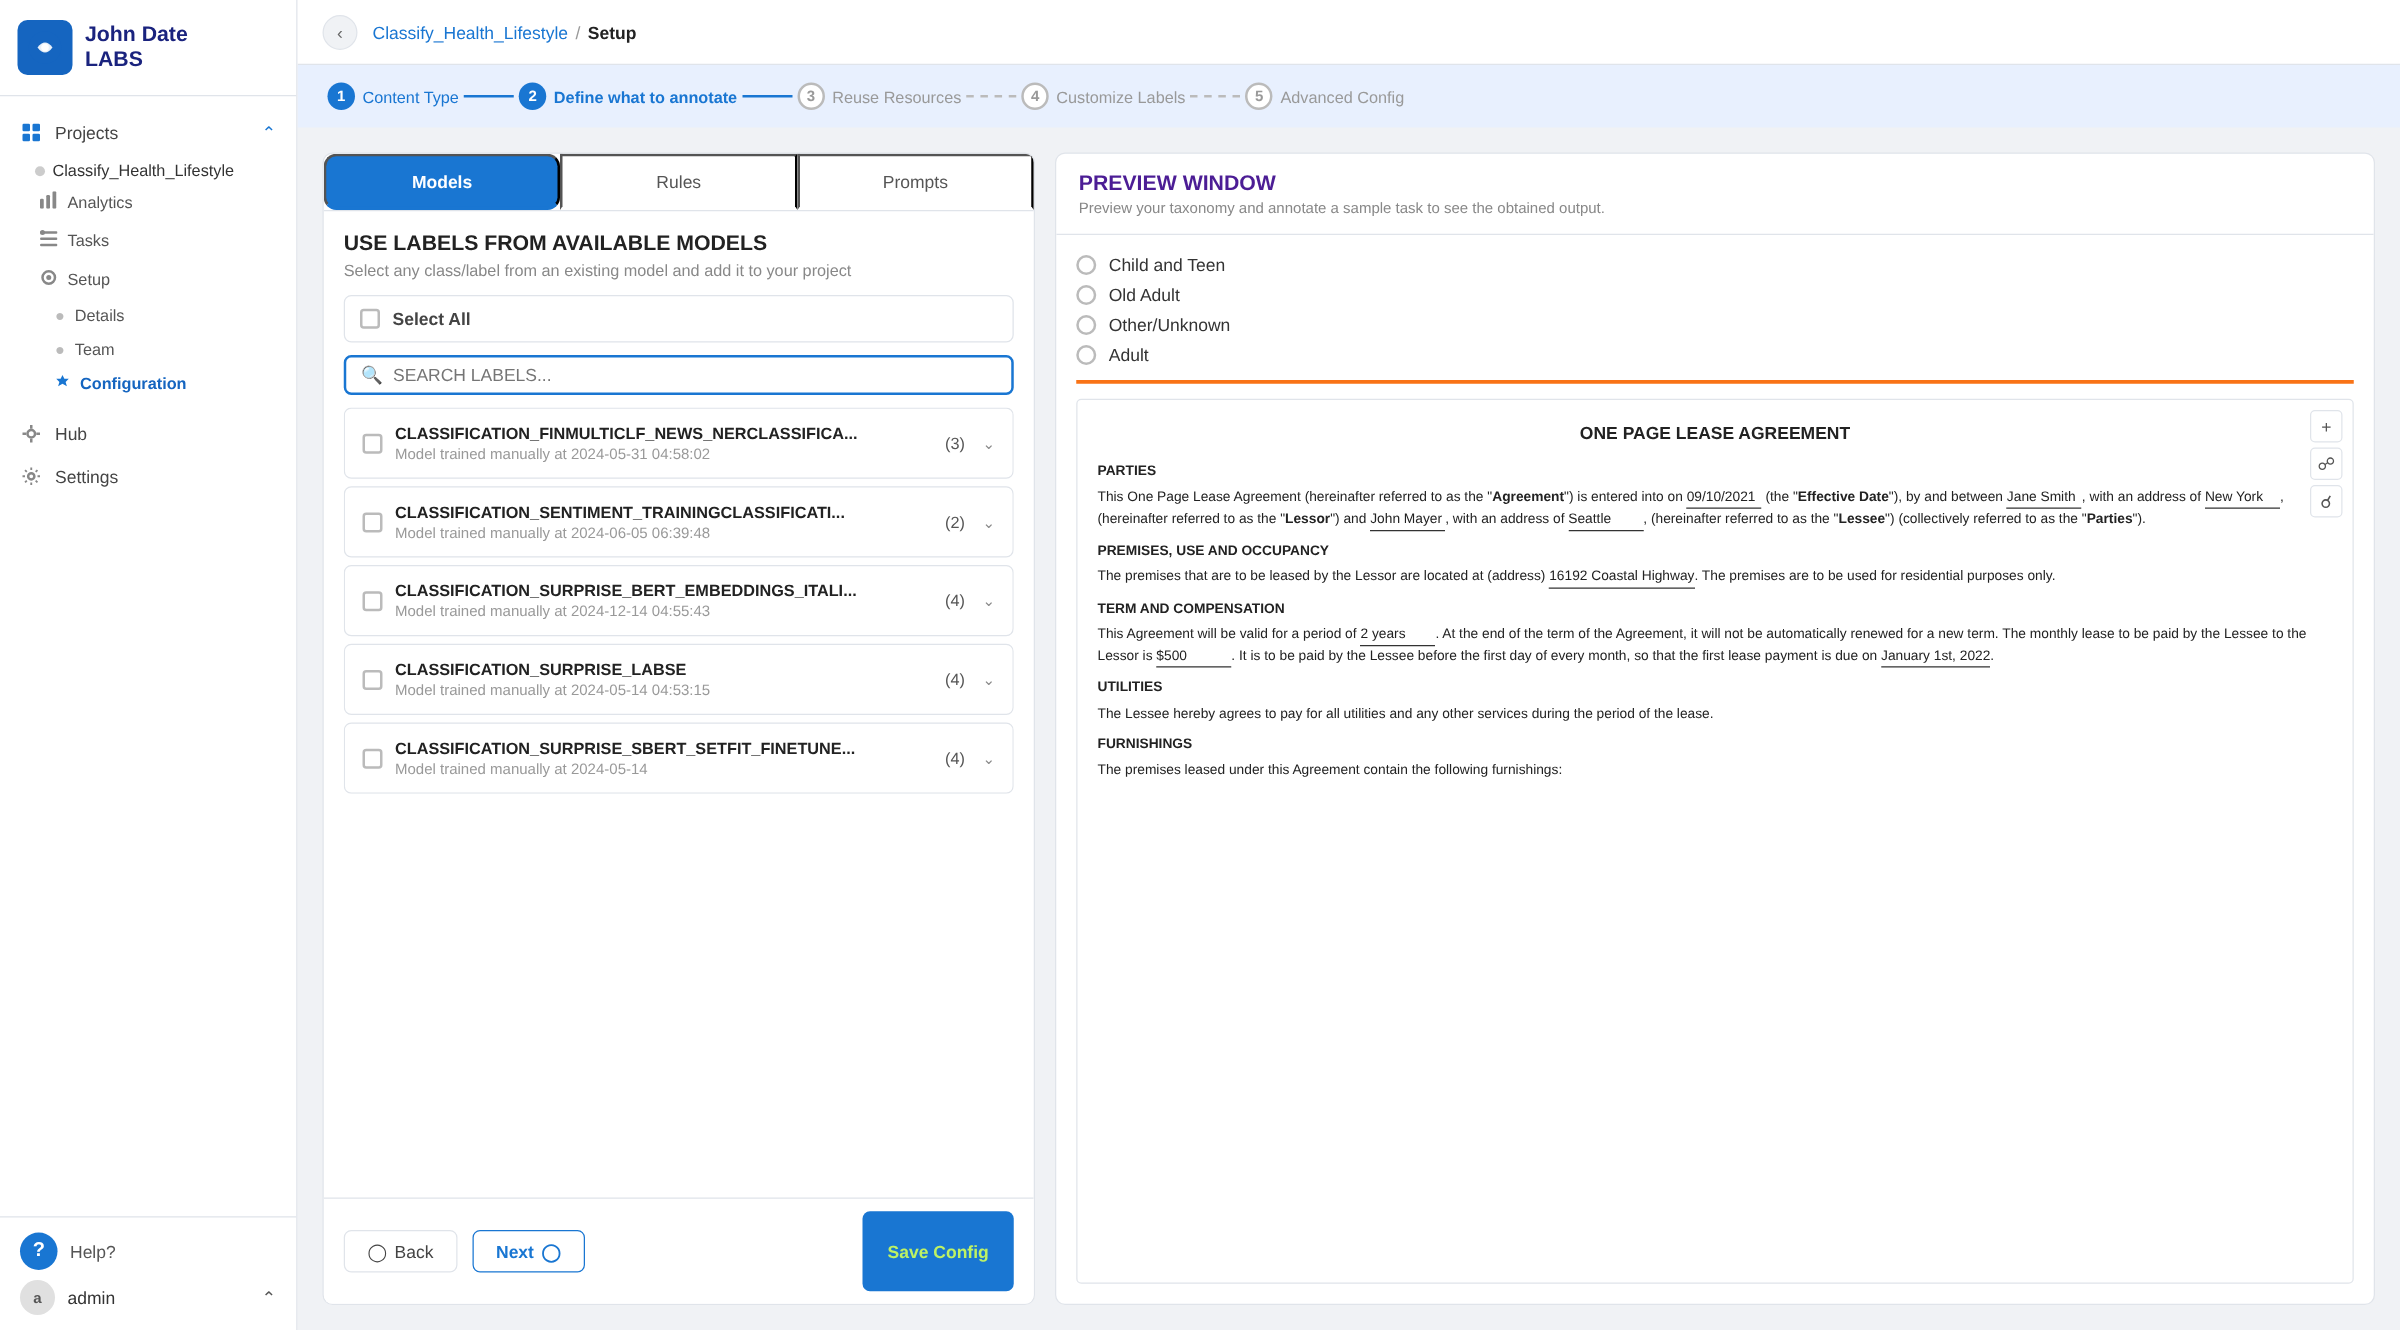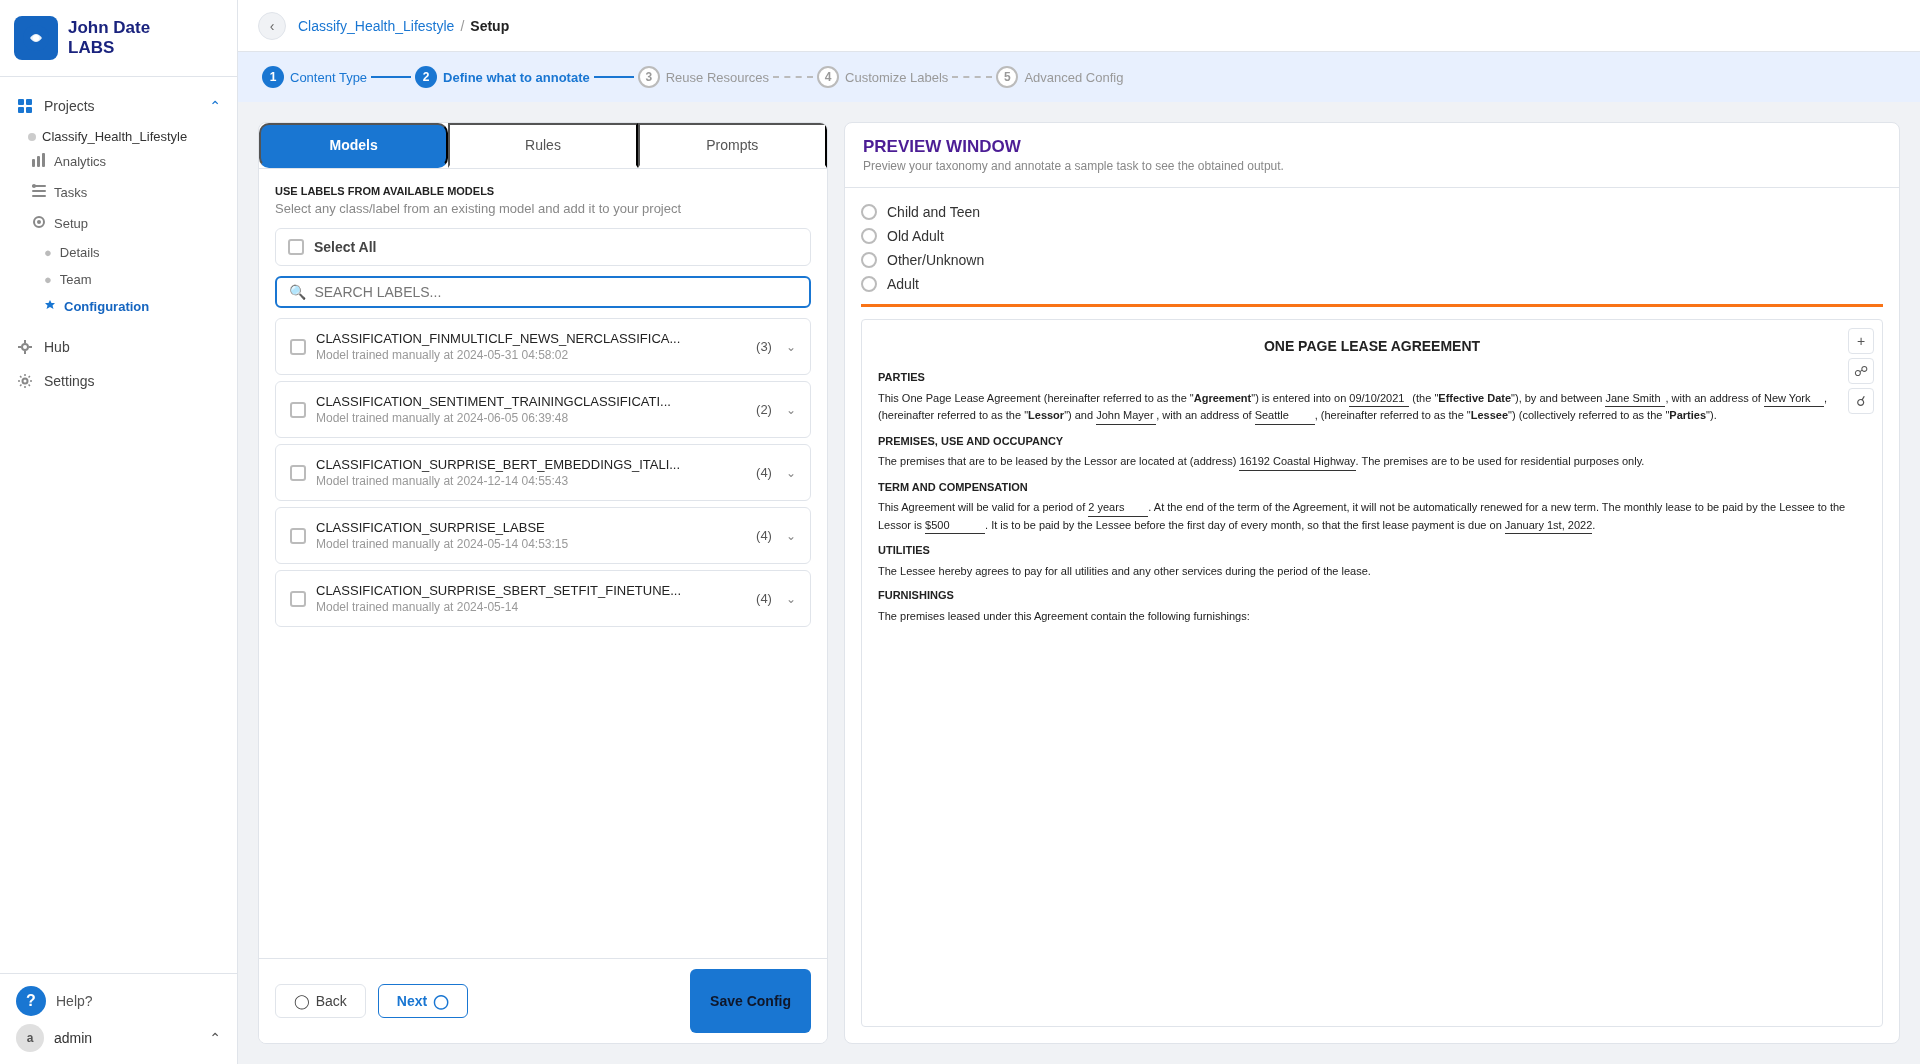--- a/index.html
+++ b/index.html
@@ -183,21 +183,21 @@
     .tab-btn.active {
       color: #fff; background: #1976d2;
       border-bottom: 3px solid #1976d2;
       font-weight: 600;
       border-radius: 10px;
     }
 
     .panel-body {
       flex: 1; overflow-y: auto; padding: 16px;
     }
-    .section-title { font-size: 11px; font-weight: 700; color: #222; margin-bottom: 4px; }
+    .section-title { font-size: 17px; font-weight: 700; color: #222; margin-bottom: 4px; }
     .section-sub { font-size: 13px; color: #888; margin-bottom: 12px; }
 
     
     .select-all-row {
       display: flex; align-items: center; gap: 10px;
       padding: 10px 12px;
       border: 1px solid #e0e4ea; border-radius: 6px;
       margin-bottom: 10px; cursor: pointer;
       font-size: 14px; color: #444; font-weight: bold;
     }
@@ -217,21 +217,21 @@
       border: none; outline: none; flex: 1;
       font-size: 14px; color: #555;
       background: transparent;
     }
     .model-item {
       border: 1px solid #e0e4ea; border-radius: 6px;
       padding: 12px 14px; display: flex; align-items: center; gap: 10px;
       cursor: pointer; background: #fff;
     }
     .model-info { flex: 1; }
-    .model-name { font-size: 13px; font-weight: 400; color: #222; }
+    .model-name { font-size: 13px; font-weight: 700; color: #222; }
     .model-date { font-size: 12px; color: #999; margin-top: 2px; }
     .model-count { font-size: 13px; color: #555; margin-right: 4px; }
     .expand-icon { color: #888; font-size: 12px; }
 
     
     .bottom-bar {
       padding: 10px 16px;
       border-top: 1px solid #e0e4ea;
       display: flex; align-items: center; gap: 12px;
       background: #fff;
@@ -246,21 +246,21 @@
       display: flex; align-items: center; gap: 6px;
       padding: 8px 18px; border: 1px solid #1976d2;
       border-radius: 6px; cursor: pointer; background: #fff;
       color: #1976d2; font-size: 14px; font-weight: 600;
     }
     .btn-save {
       margin-left: auto;
       display: flex; align-items: center; gap: 6px;
       padding: 24px 20px; border: none;
       border-radius: 6px; cursor: pointer; background: #1976d2;
-      color: #0f172a; font-size: 14px; font-weight: 600;
+      color: #bef264; font-size: 14px; font-weight: 600;
     }
 
     
     .right-panel {
       flex: 1;
       background: #fff;
       border-radius: 8px;
       border: 1px solid #e0e4ea;
       display: flex;
       flex-direction: column;

